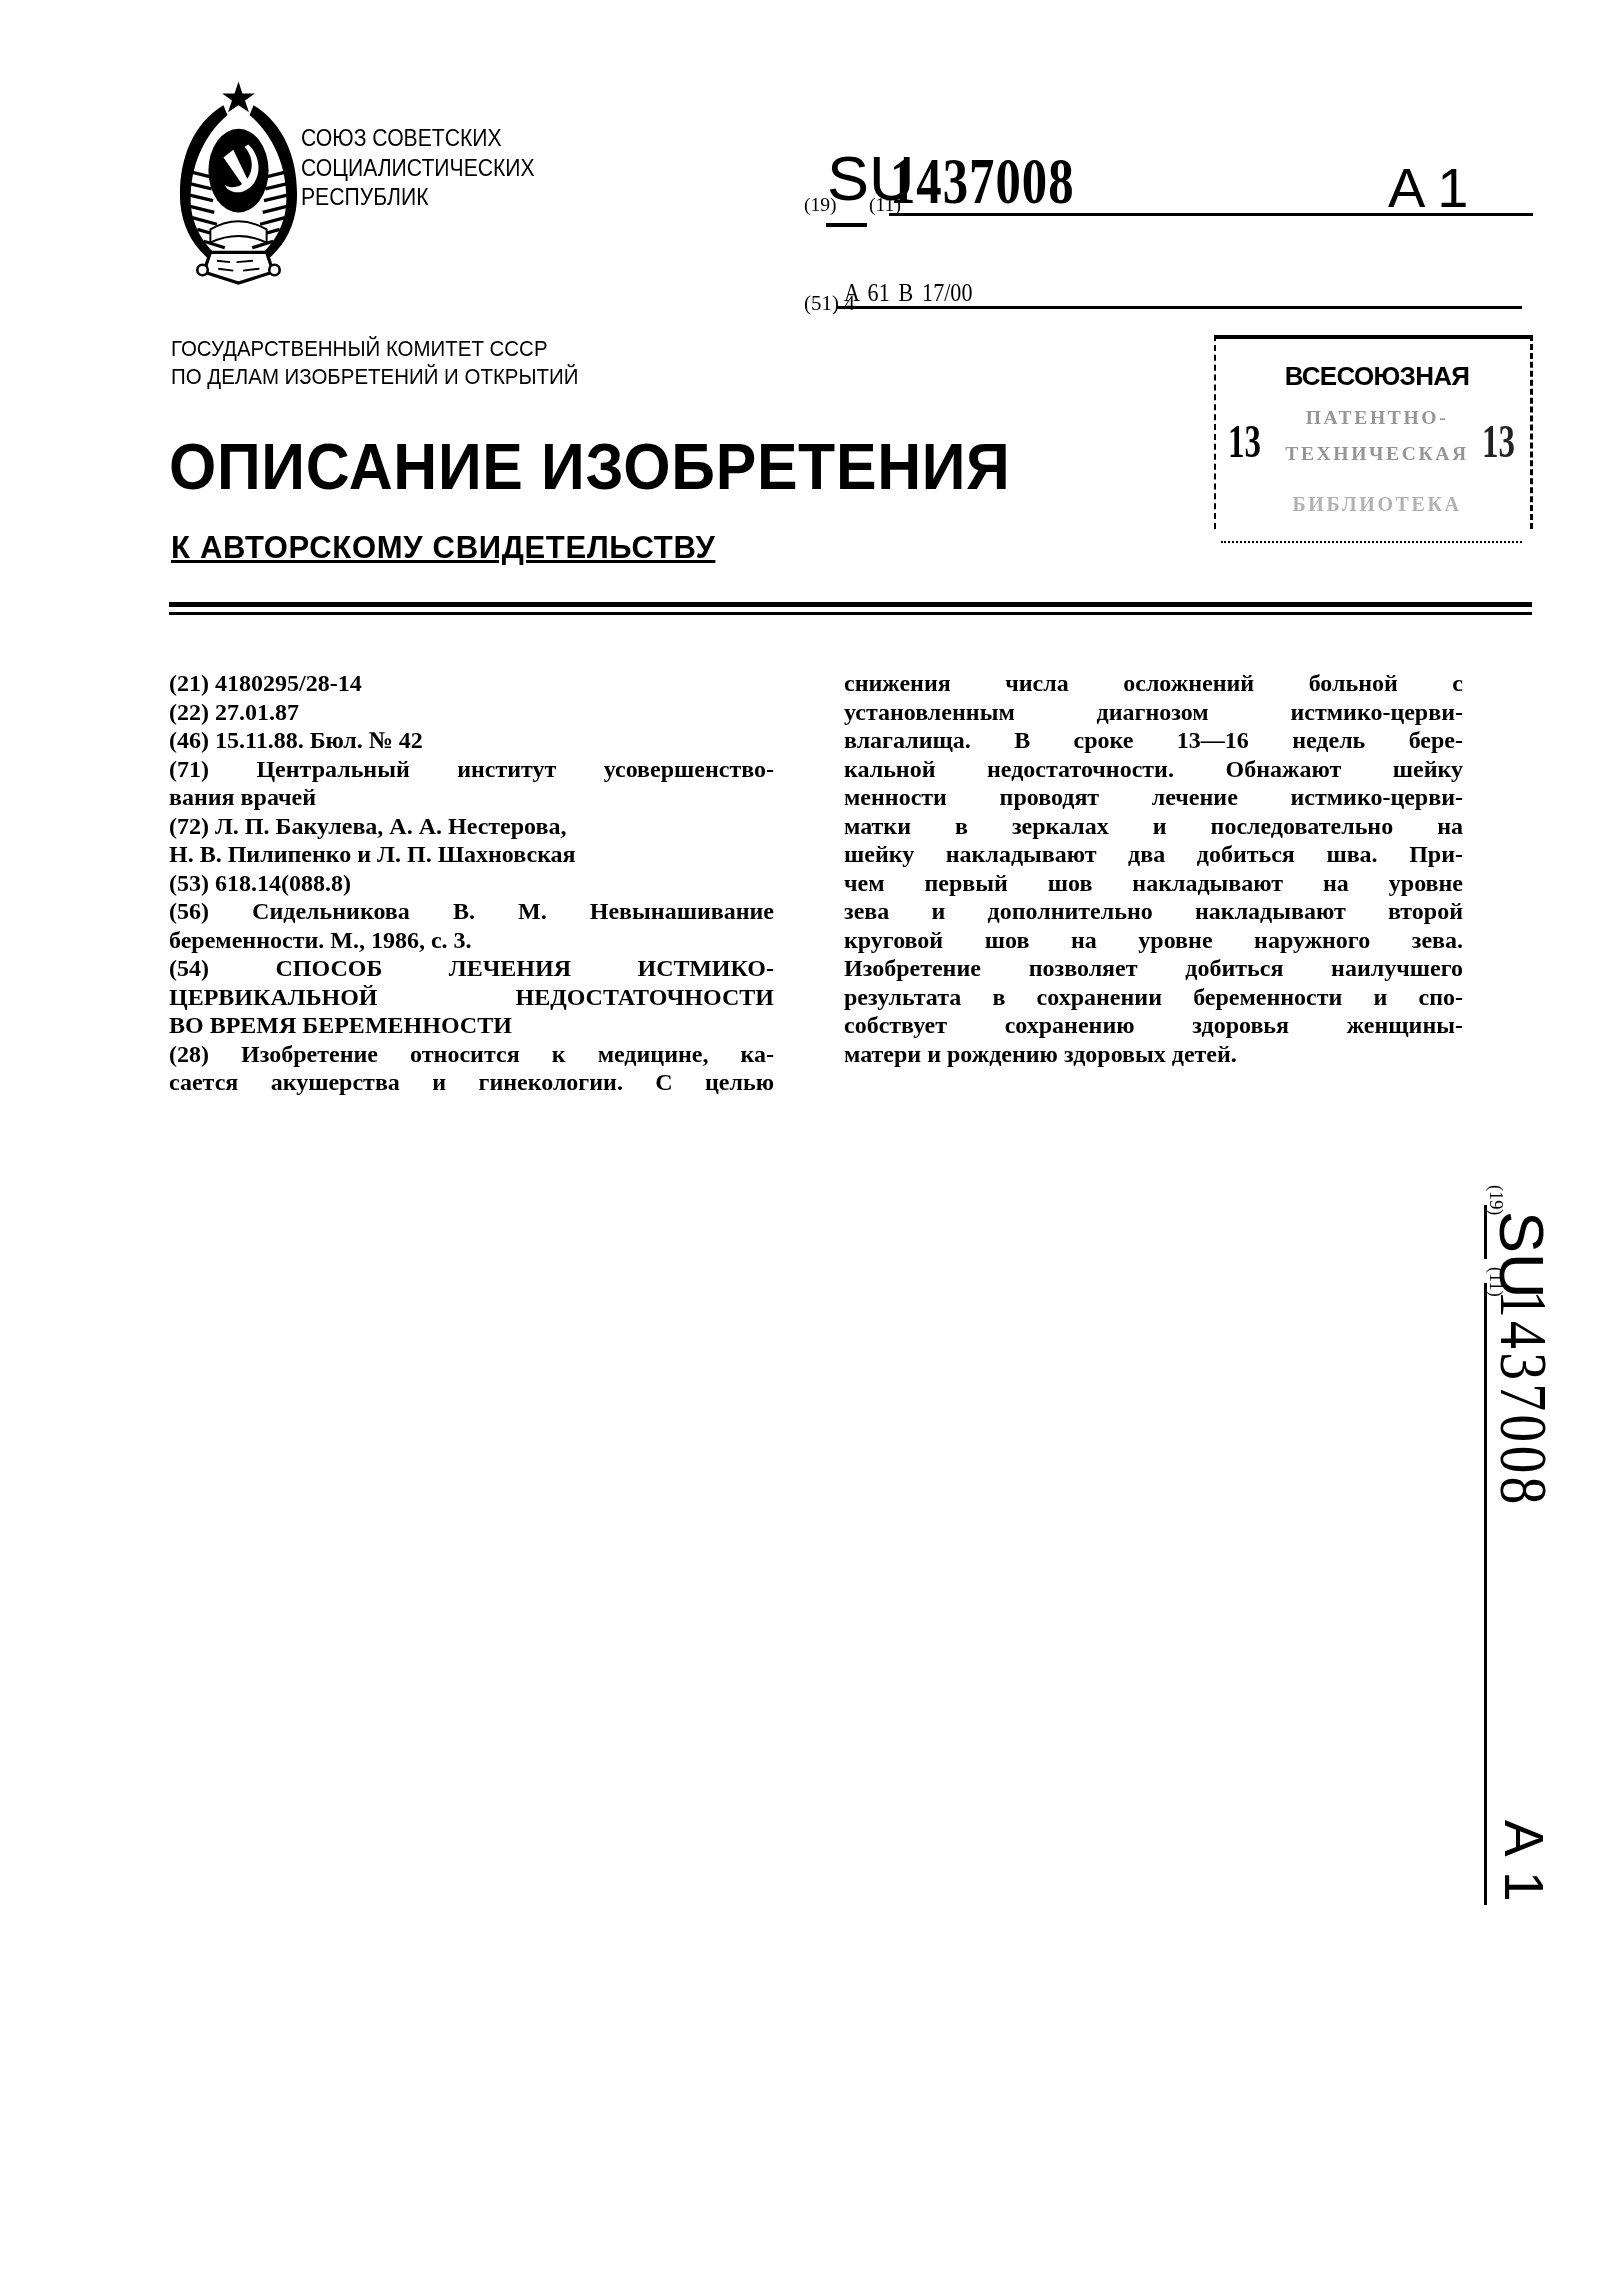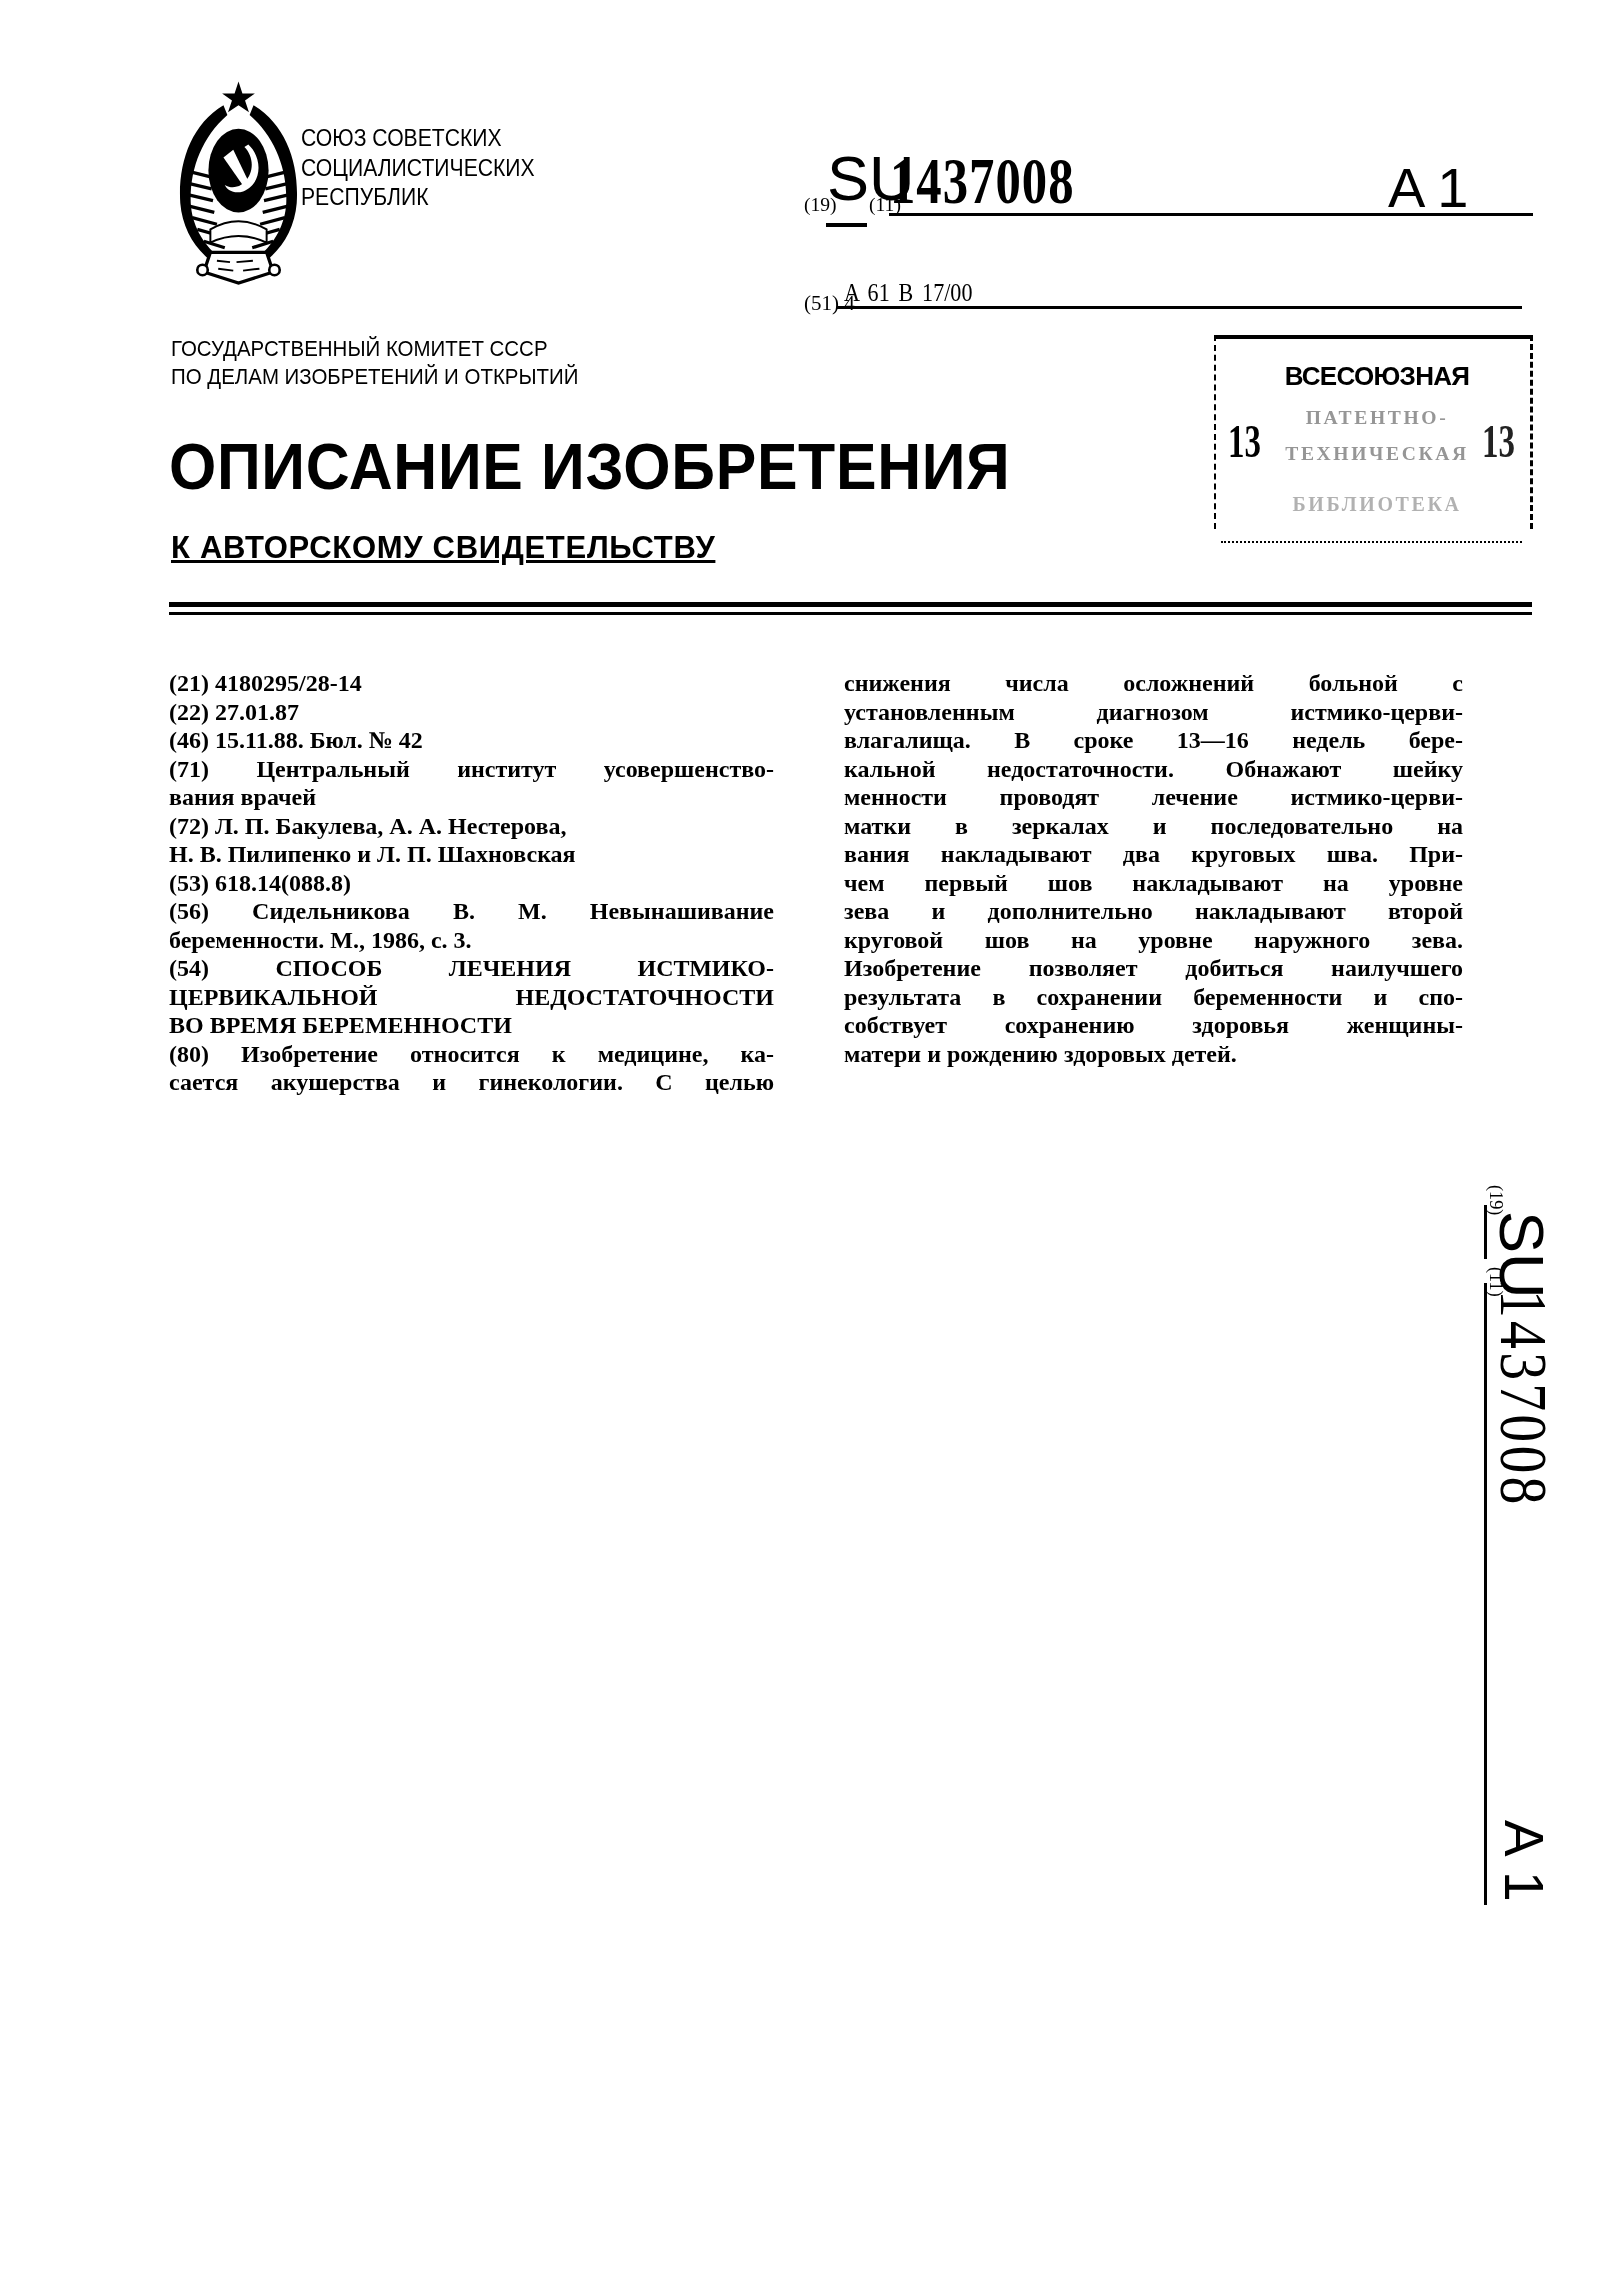--- a/index.html
+++ b/index.html
@@ -186,32 +186,32 @@
   <span class="line">(71)  Центральный институт усовершенство-</span>
   <span class="line last">вания врачей</span>
   <span class="line last">(72)  Л. П. Бакулева, А. А. Нестерова,</span>
   <span class="line last">Н. В. Пилипенко и Л. П. Шахновская</span>
   <span class="line last">(53)  618.14(088.8)</span>
   <span class="line">(56)  Сидельникова  В.  М.  Невынашивание</span>
   <span class="line last">беременности. М., 1986, с. 3.</span>
   <span class="line">(54)  СПОСОБ  ЛЕЧЕНИЯ  ИСТМИКО-</span>
   <span class="line">ЦЕРВИКАЛЬНОЙ  НЕДОСТАТОЧНОСТИ</span>
   <span class="line last">ВО ВРЕМЯ БЕРЕМЕННОСТИ</span>
-  <span class="line">(80)  Изобретение относится к медицине, ка-</span>
+  <span class="line">(28)  Изобретение относится к медицине, ка-</span>
   <span class="line">сается  акушерства  и  гинекологии.  С  целью</span>
 </div>
 
 <div class="abs col col-right">
   <span class="line">снижения  числа  осложнений  больной  с</span>
   <span class="line">установленным  диагнозом  истмико-церви-</span>
   <span class="line">влагалища.  В  сроке  13—16  недель  бере-</span>
   <span class="line">кальной недостаточности. Обнажают шейку</span>
   <span class="line">менности проводят лечение истмико-церви-</span>
   <span class="line">матки  в  зеркалах  и  последовательно  на</span>
-  <span class="line">вания накладывают два круговых шва. При-</span>
+  <span class="line">шейку накладывают два добиться шва. При-</span>
   <span class="line">чем  первый  шов  накладывают  на  уровне</span>
   <span class="line">зева и дополнительно накладывают второй</span>
   <span class="line">круговой  шов  на  уровне  наружного  зева.</span>
   <span class="line">Изобретение позволяет добиться наилучшего</span>
   <span class="line">результата в сохранении беременности и спо-</span>
   <span class="line">собствует  сохранению  здоровья  женщины-</span>
   <span class="line last">матери и рождению здоровых детей.</span>
 </div>
 
 <div class="abs spine">

